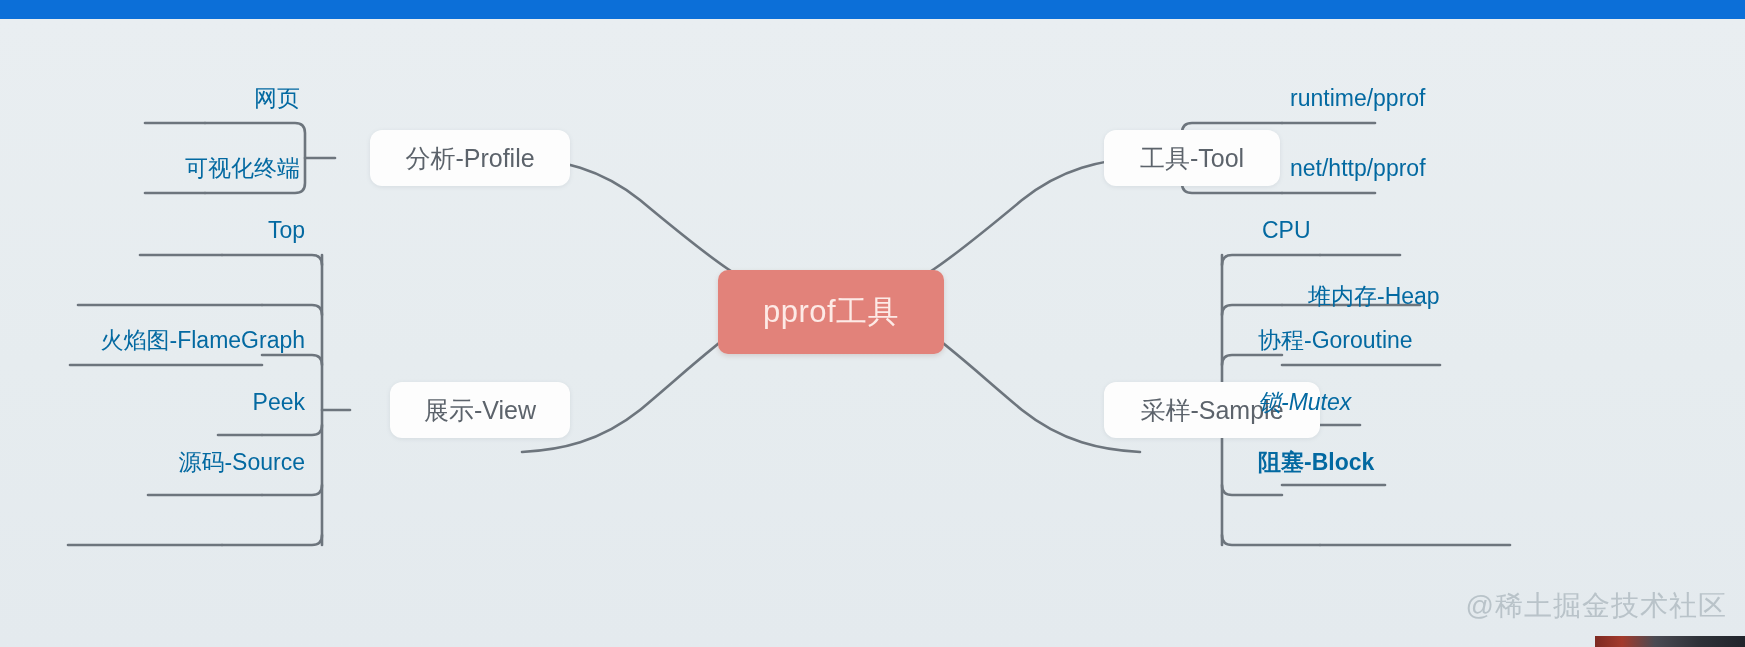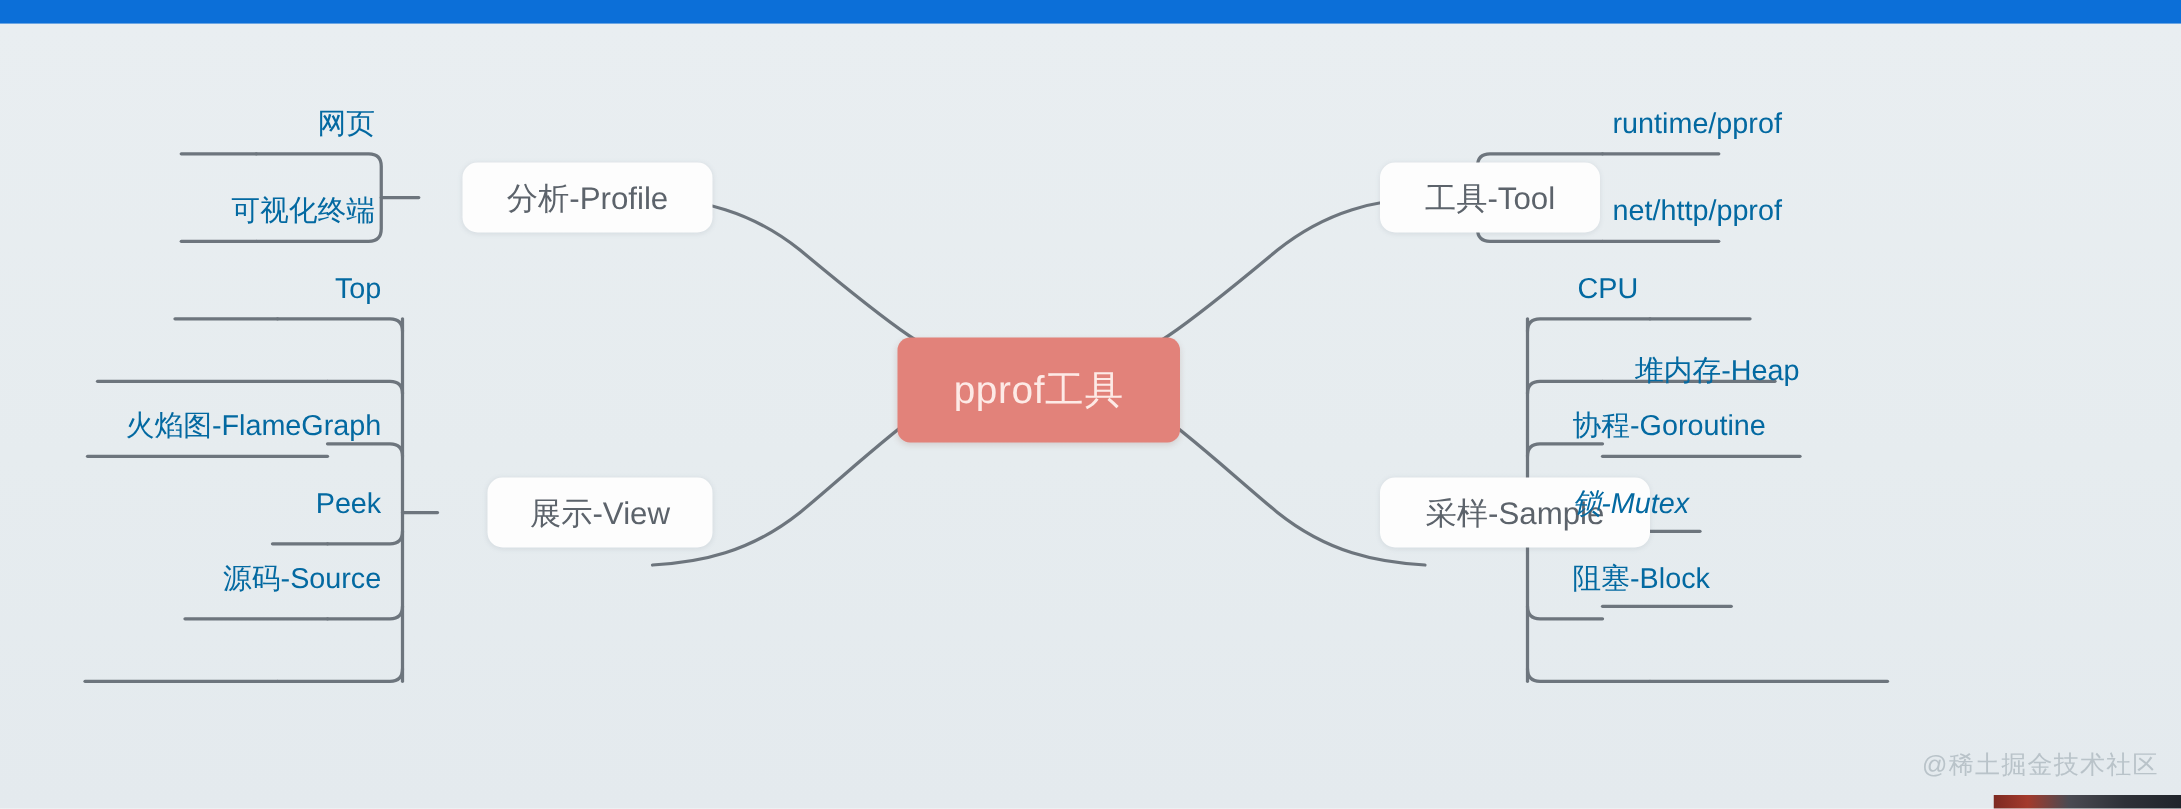--- a/index.html
+++ b/index.html
@@ -66,21 +66,21 @@
     white-space: nowrap;
     line-height: 1;
   }
   .leaf-r { text-align: left; }
   .leaf-l { text-align: right; }
   #watermark {
     position: absolute;
     right: 18px;
     bottom: 22px;
     color: #b9c3c9;
-    font-size: 20px;
+    font-size: 28px;
     letter-spacing: 1px;
     white-space: nowrap;
   }
   #bottomstrip {
     position: absolute;
     right: 0;
     bottom: 0;
     width: 150px;
     height: 11px;
     background: linear-gradient(90deg,#7d2a22 0%,#a33a2c 18%,#4a4a52 40%,#2e3138 70%,#20242b 100%);
@@ -201,20 +201,20 @@
   </div>
   <div class="leaf leaf-r" style="left:1308px; top:269px;margin-top:16px;">
     <span>堆内存-Heap</span>
   </div>
   <div class="leaf leaf-r" style="left:1258px; top:329px;">
     <span>协程-Goroutine</span>
   </div>
   <div class="leaf leaf-r" style="left:1258px; top:391px;font-style:italic;">
     <span>锁-Mutex</span>
   </div>
-  <div class="leaf leaf-r" style="left:1258px; top:451px;">
+  <div class="leaf leaf-r" style="left:1258px; top:451px;font-weight:bold;">
     <span>阻塞-Block</span>
   </div>
 
   <div id="watermark">@稀土掘金技术社区</div>
   <div id="bottomstrip"></div>
 
 </div>
 
 </body></html>

